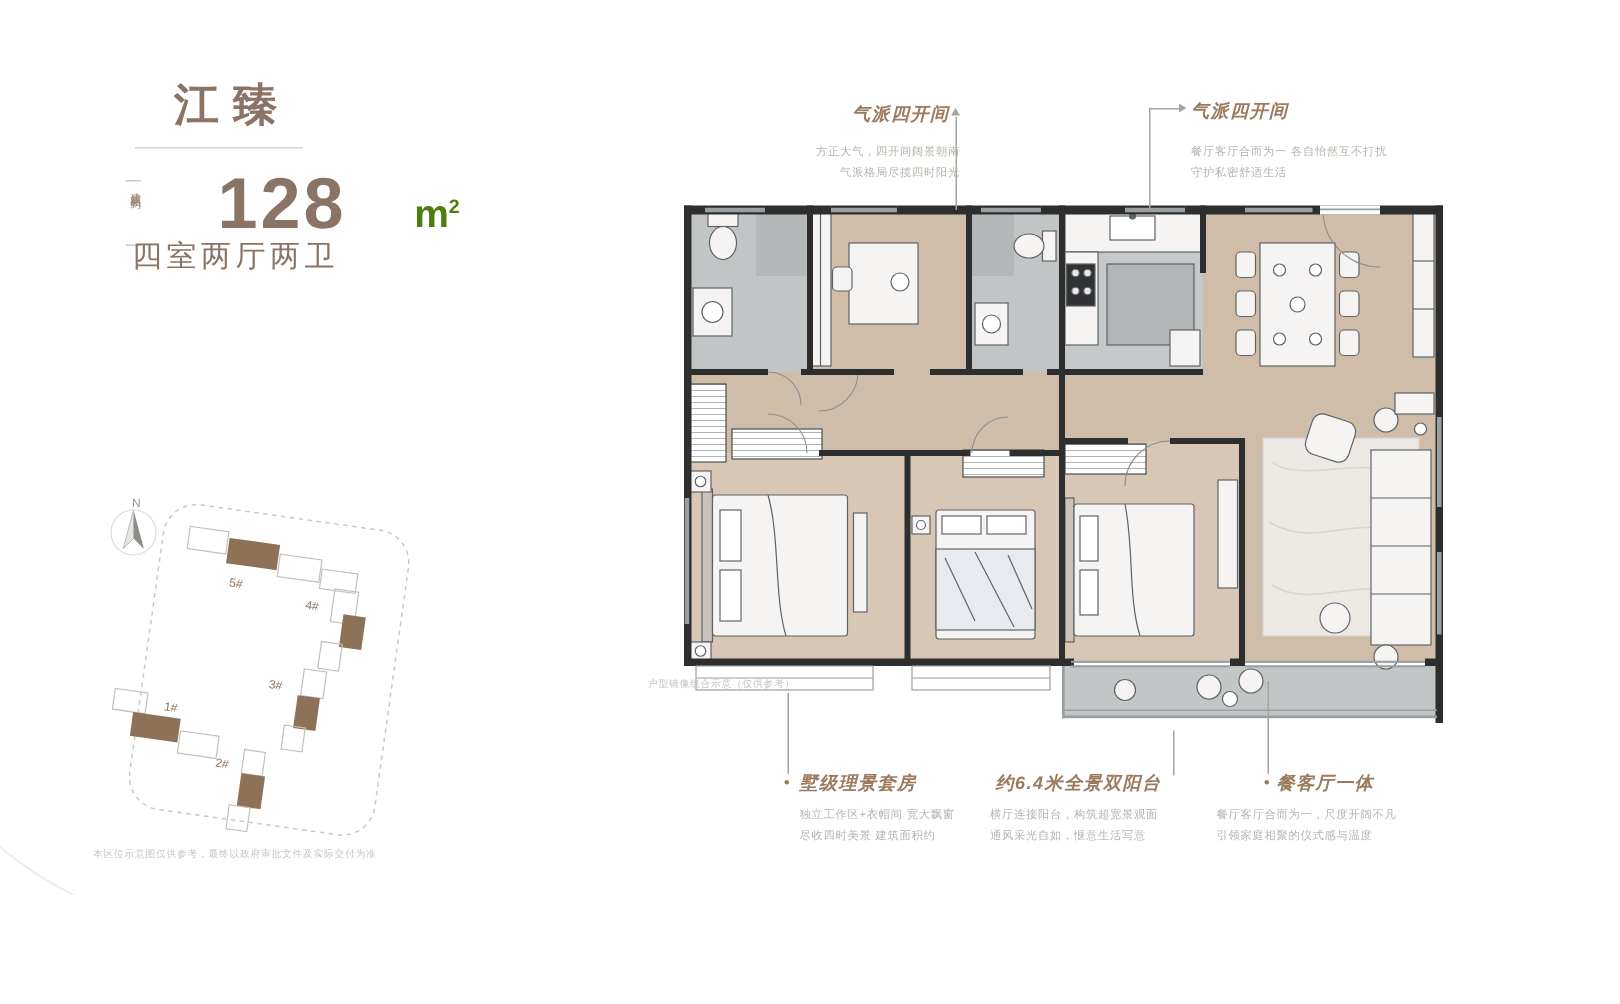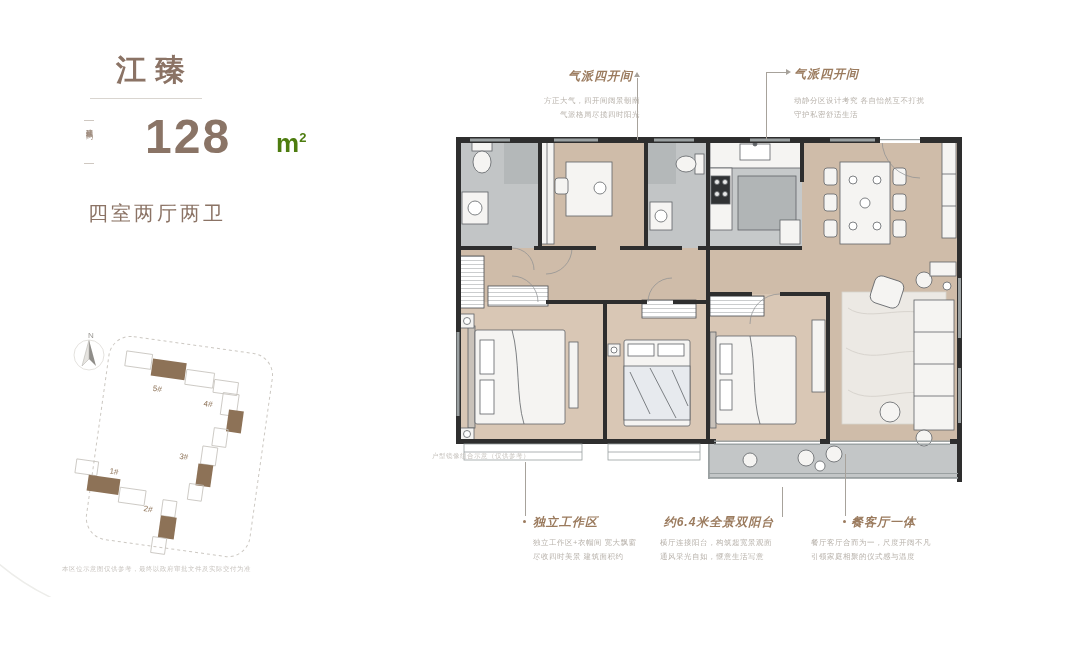--- a/index.html
+++ b/index.html
@@ -8,21 +8,21 @@
   
   .project-title{position:absolute;left:116px;top:50px;font-size:30px;font-weight:700;
                  letter-spacing:9px;color:#8b7365;}
   .title-rule{position:absolute;left:90px;top:98px;width:112px;height:1px;background:#d9d5d0;}
   .area-row{position:absolute;left:84px;top:110px;display:flex;align-items:center;gap:45px;}
   .area-note{writing-mode:vertical-rl;font-size:7px;letter-spacing:1px;color:#9d8a7c;
              height:38px;margin-top:10px;border-top:1px solid #cfc8c1;border-bottom:1px solid #cfc8c1;padding:2px 0;}
   .area-value{font-size:48px;font-weight:600;color:#8a7466;line-height:44px;margin-left:6px;letter-spacing:2px;}
   .area-unit{font-size:26px;font-weight:600;color:#4d7c0f;line-height:30px;margin-top:6px;}
   .area-unit sup{font-size:13px;vertical-align:super;}
-  .layout-type{position:absolute;left:88px;top:157px;font-size:20px;letter-spacing:3px;color:#8b7365;margin-top:43px;}
+  .layout-type{position:absolute;left:88px;top:157px;font-size:20px;letter-spacing:3px;color:#8b7365;}
   
   .callout-title{position:absolute;font-size:12px;font-weight:700;color:#9b7b5e;letter-spacing:1px;white-space:nowrap;font-style:italic;}
   .callout-body{position:absolute;font-size:7.5px;line-height:14px;color:#b8b2ab;letter-spacing:0.5px;}
   .vline{position:absolute;width:1px;background:#a7a29b;}
   .hline{position:absolute;height:1px;background:#a7a29b;}
   .arrow-up{position:absolute;width:0;height:0;border-left:3px solid transparent;
             border-right:3px solid transparent;border-bottom:5px solid #a7a29b;}
   .arrow-right{position:absolute;width:0;height:0;border-top:3px solid transparent;
             border-bottom:3px solid transparent;border-left:5px solid #a7a29b;}
   .dot{position:absolute;width:3px;height:3px;border-radius:50%;background:#9b7b5e;}
@@ -324,27 +324,27 @@
   <div class="callout-body" style="left:516px;top:94px;width:124px;text-align:right;">
     <div>方正大气，四开间阔景朝南</div>
     <div>气派格局尽揽四时阳光</div>
   </div>
 
   <div class="vline" style="left:766px;top:72px;height:68px;"></div>
   <div class="hline" style="left:766px;top:72px;width:20px;"></div>
   <div class="arrow-right" style="left:786px;top:69px;"></div>
   <div class="callout-title" style="left:794px;top:66px;">气派四开间</div>
   <div class="callout-body" style="left:794px;top:94px;width:160px;">
-    <div>动静分区设计考究 各自怡然互不打扰</div>
+    <div>餐厅客厅合而为一 各自怡然互不打扰</div>
     <div>守护私密舒适生活</div>
   </div>
 
   <div class="vline" style="left:525px;top:462px;height:54px;"></div>
   <div class="dot" style="left:523px;top:520px;"></div>
-  <div class="callout-title" style="left:533px;top:514px;">独立工作区</div>
+  <div class="callout-title" style="left:533px;top:514px;">墅级理景套房</div>
   <div class="callout-body" style="left:533px;top:536px;width:150px;">
     <div>独立工作区+衣帽间 宽大飘窗</div>
     <div>尽收四时美景 建筑面积约</div>
   </div>
 
   <div class="vline" style="left:782px;top:487px;height:30px;"></div>
   <div class="callout-title" style="left:660px;top:514px;width:118px;text-align:center;">约6.4米全景双阳台</div>
   <div class="callout-body" style="left:660px;top:536px;width:120px;text-align:left;">
     <div>横厅连接阳台，构筑超宽景观面</div>
     <div>通风采光自如，惬意生活写意</div>

